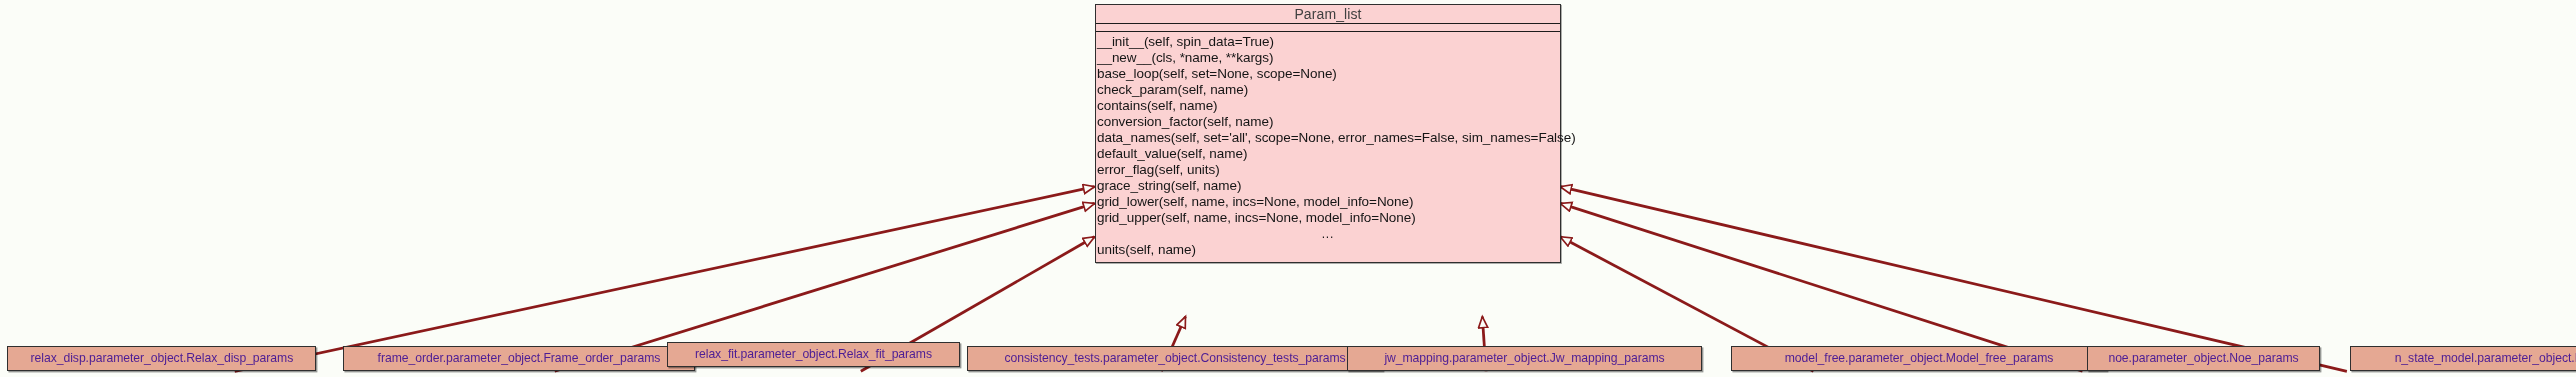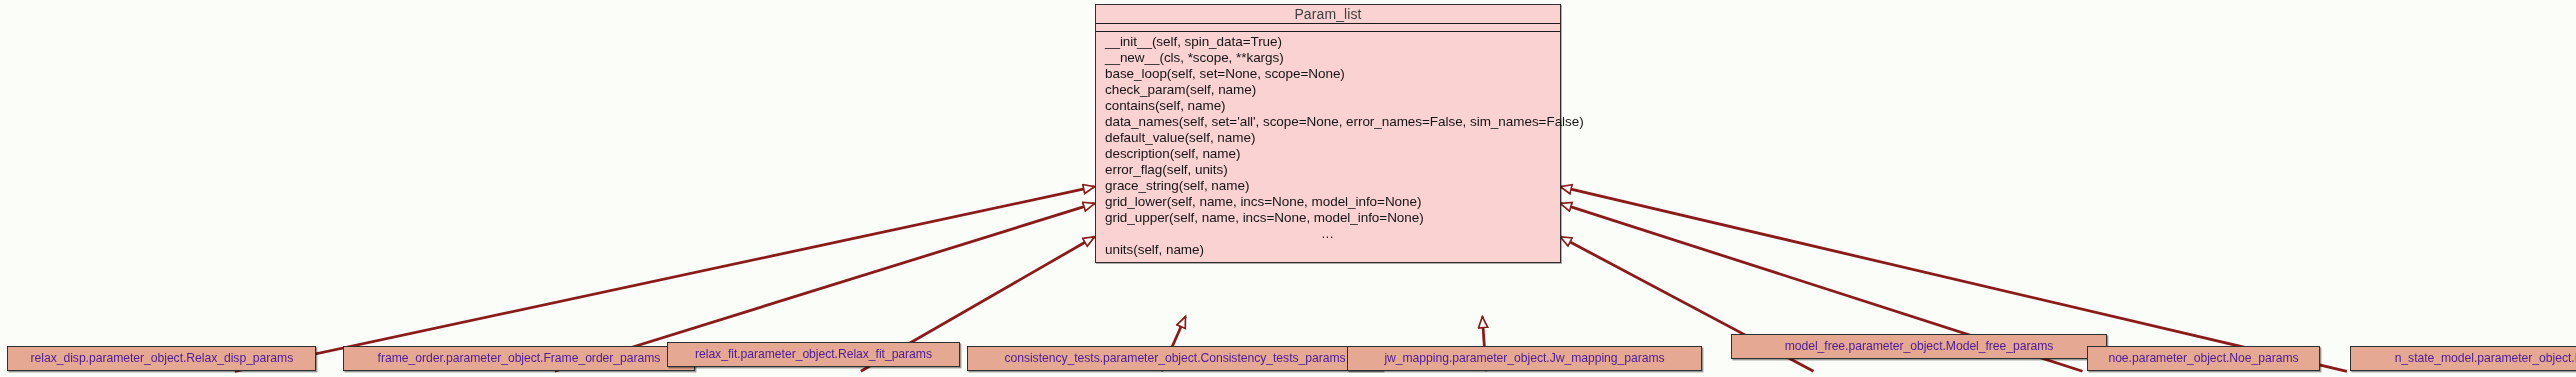--- a/index.html
+++ b/index.html
@@ -48,21 +48,21 @@
     height: 6.5px;
     border-bottom: 1.9px solid #1c1c1c;
   }
   .class-ops {
     padding: 1.9px 0 3.7px 0;
   }
   .op {
     font-size: 13.5px;
     line-height: 16px;
     color: #151515;
-    padding-left: 9px;
+    padding-left: 1px;
     white-space: nowrap;
     letter-spacing: -0.05px;
   }
   .op.ellipsis {
     text-align: center;
     padding-left: 0;
     color: #151515;
     letter-spacing: 0.9px;
     font-size: 12px;
     line-height: 16px;
@@ -114,27 +114,27 @@
     <line x1="2245" y1="400" x2="1682" y2="219" stroke="#8b1a1a" stroke-width="3" marker-end="url(#holotri)"></line>
 
     <line x1="2530" y1="400" x2="1682" y2="201" stroke="#8b1a1a" stroke-width="3" marker-end="url(#holotri)"></line>
   </svg>
 
   <div class="classbox" style="left:1095px; top:3.7px; width:466px;">
     <div class="class-title">Param_list</div>
     <div class="class-gap"></div>
     <div class="class-ops">
       <div class="op">__init__(self, spin_data=True)</div>
-      <div class="op">__new__(cls, *scope, **kargs)</div>
+      <div class="op">__new__(cls, *name, **kargs)</div>
       <div class="op">base_loop(self, set=None, scope=None)</div>
       <div class="op">check_param(self, name)</div>
       <div class="op">contains(self, name)</div>
+      <div class="op">conversion_factor(self, name)</div>
       <div class="op">data_names(self, set='all', scope=None, error_names=False, sim_names=False)</div>
       <div class="op">default_value(self, name)</div>
-      <div class="op">description(self, name)</div>
       <div class="op">error_flag(self, units)</div>
       <div class="op">grace_string(self, name)</div>
       <div class="op">grid_lower(self, name, incs=None, model_info=None)</div>
       <div class="op">grid_upper(self, name, incs=None, model_info=None)</div>
       <div class="op ellipsis">...</div>
       <div class="op">units(self, name)</div>
     </div>
   </div>
 
   <div class="subbox" style="left:7.4px; top:346px; width:309px;">
@@ -150,21 +150,21 @@
   </div>
 
   <div class="subbox" style="left:967px; top:346px; width:416px;">
     <span class="subbox-label">consistency_tests.parameter_object.Consistency_tests_params</span>
   </div>
 
   <div class="subbox" style="left:1347px; top:346px; width:355px;">
     <span class="subbox-label">jw_mapping.parameter_object.Jw_mapping_params</span>
   </div>
 
-  <div class="subbox" style="left:1731px; top:334px; width:376px;">
+  <div class="subbox" style="left:1731px; top:346px; width:376px;">
     <span class="subbox-label">model_free.parameter_object.Model_free_params</span>
   </div>
 
   <div class="subbox" style="left:2087px; top:346px; width:233px;">
     <span class="subbox-label">noe.parameter_object.Noe_params</span>
   </div>
 
   <div class="subbox" style="left:2350px; top:346px; width:358px;">
     <span class="subbox-label">n_state_model.parameter_object.N_state_params</span>
   </div>

